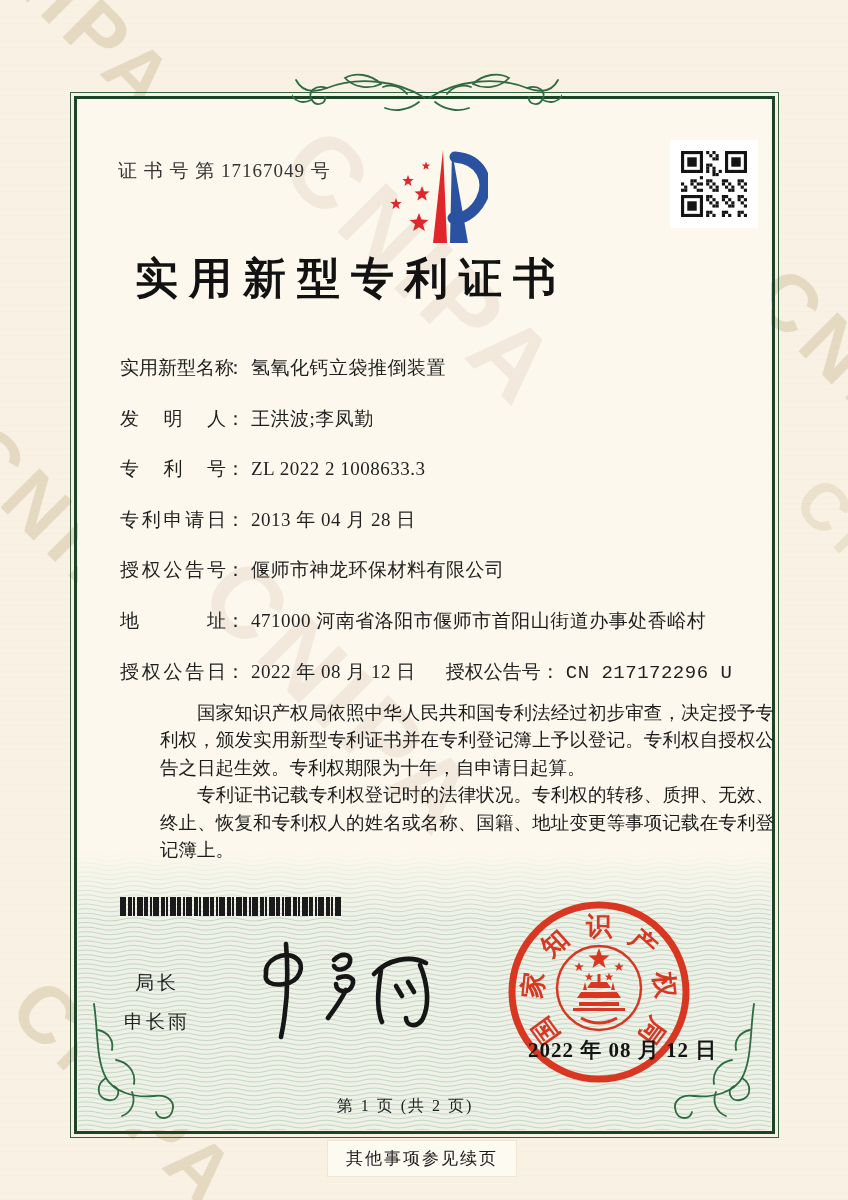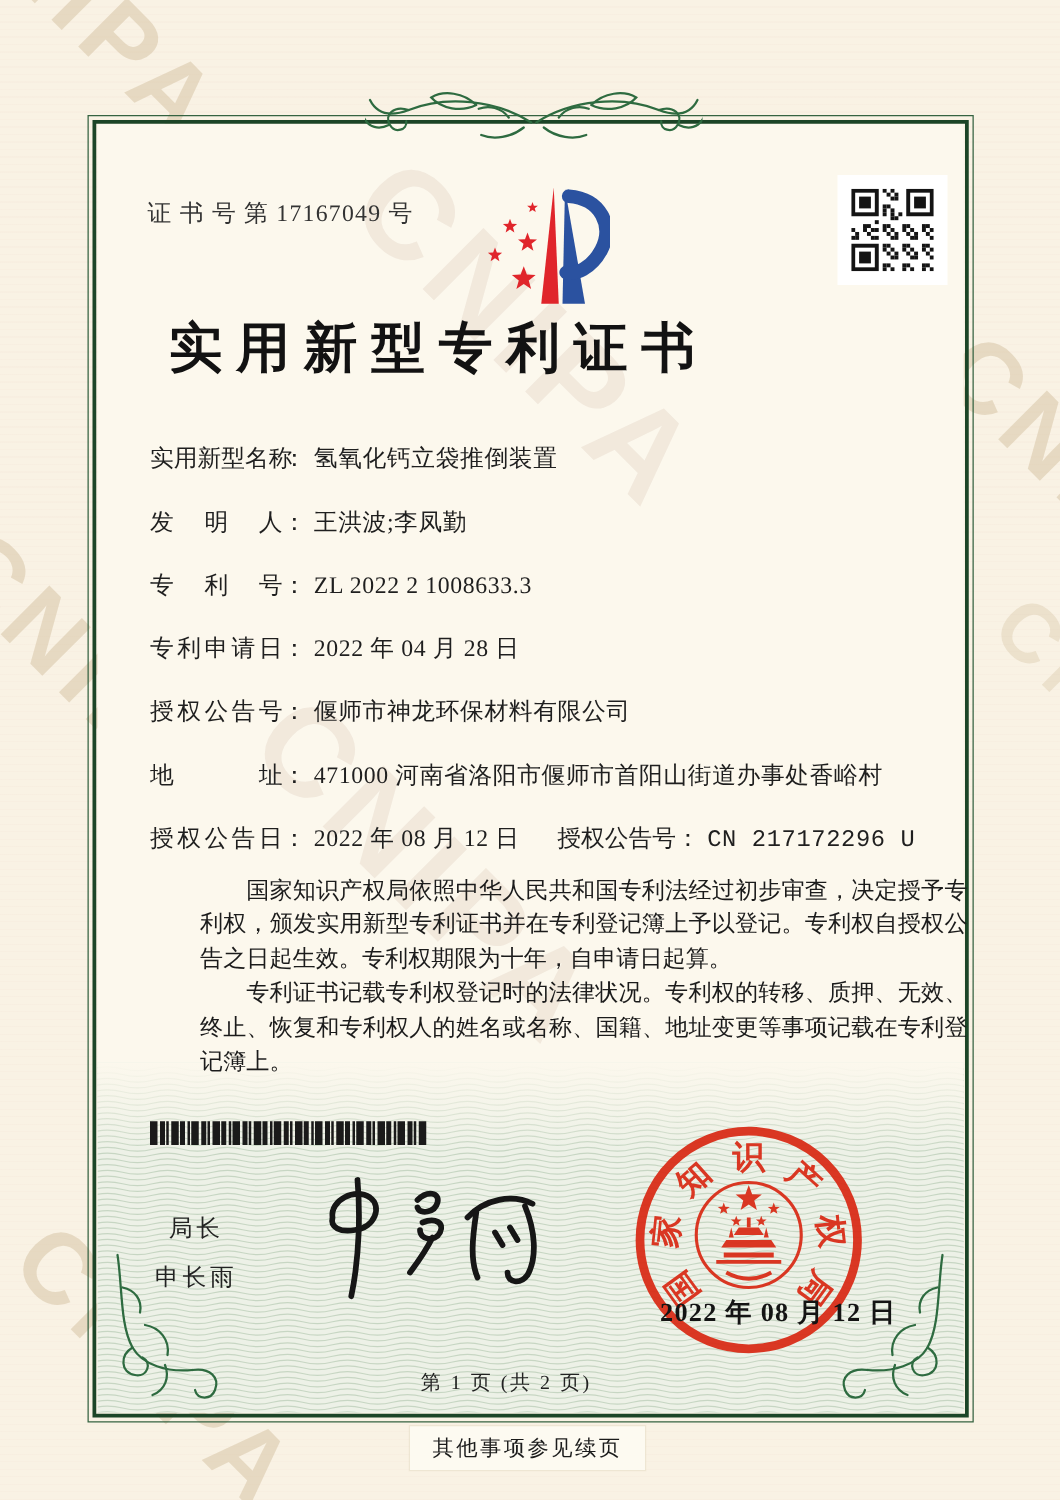--- a/index.html
+++ b/index.html
@@ -300,21 +300,21 @@
     <div class="frow">
       <span class="flabel">实用新型名称</span><span class="fcolon">：</span><span class="fvalue">氢氧化钙立袋推倒装置</span>
     </div>
     <div class="frow">
       <span class="flabel">发明人</span><span class="fcolon">：</span><span class="fvalue">王洪波;李凤勤</span>
     </div>
     <div class="frow">
       <span class="flabel">专利号</span><span class="fcolon">：</span><span class="fvalue">ZL 2022 2 1008633.3</span>
     </div>
     <div class="frow">
-      <span class="flabel">专利申请日</span><span class="fcolon">：</span><span class="fvalue">2022 年 04 月 28 日</span>
+      <span class="flabel">专利申请日</span><span class="fcolon">：</span><span class="fvalue">2013 年 04 月 28 日</span>
     </div>
     <div class="frow">
       <span class="flabel">授权公告号</span><span class="fcolon">：</span><span class="fvalue">偃师市神龙环保材料有限公司</span>
     </div>
     <div class="frow">
       <span class="flabel">地址</span><span class="fcolon">：</span><span class="fvalue">471000 河南省洛阳市偃师市首阳山街道办事处香峪村</span>
     </div>
     <div class="frow">
       <span class="flabel">授权公告日</span><span class="fcolon">：</span><span class="fvalue">2022 年 08 月 12 日</span><span class="gpair2"><span>授权公告号</span><span>：</span><span class="fvalue">CN 217172296 U</span></span>
     </div>

